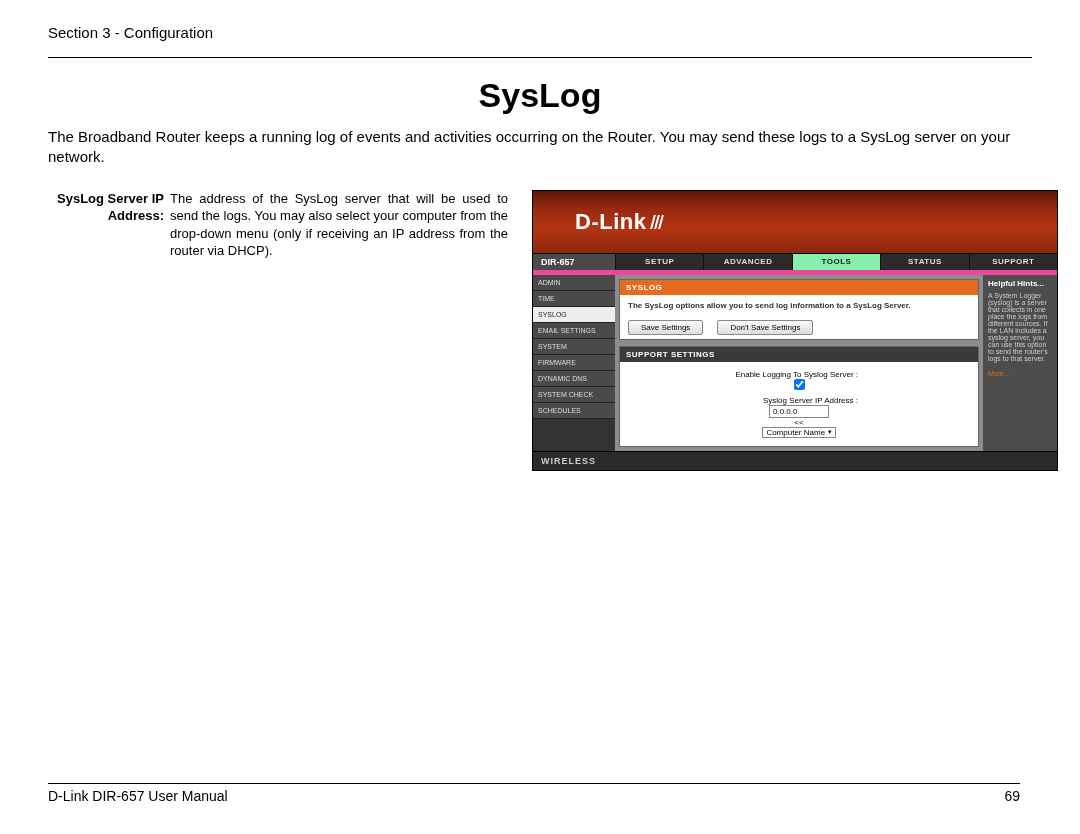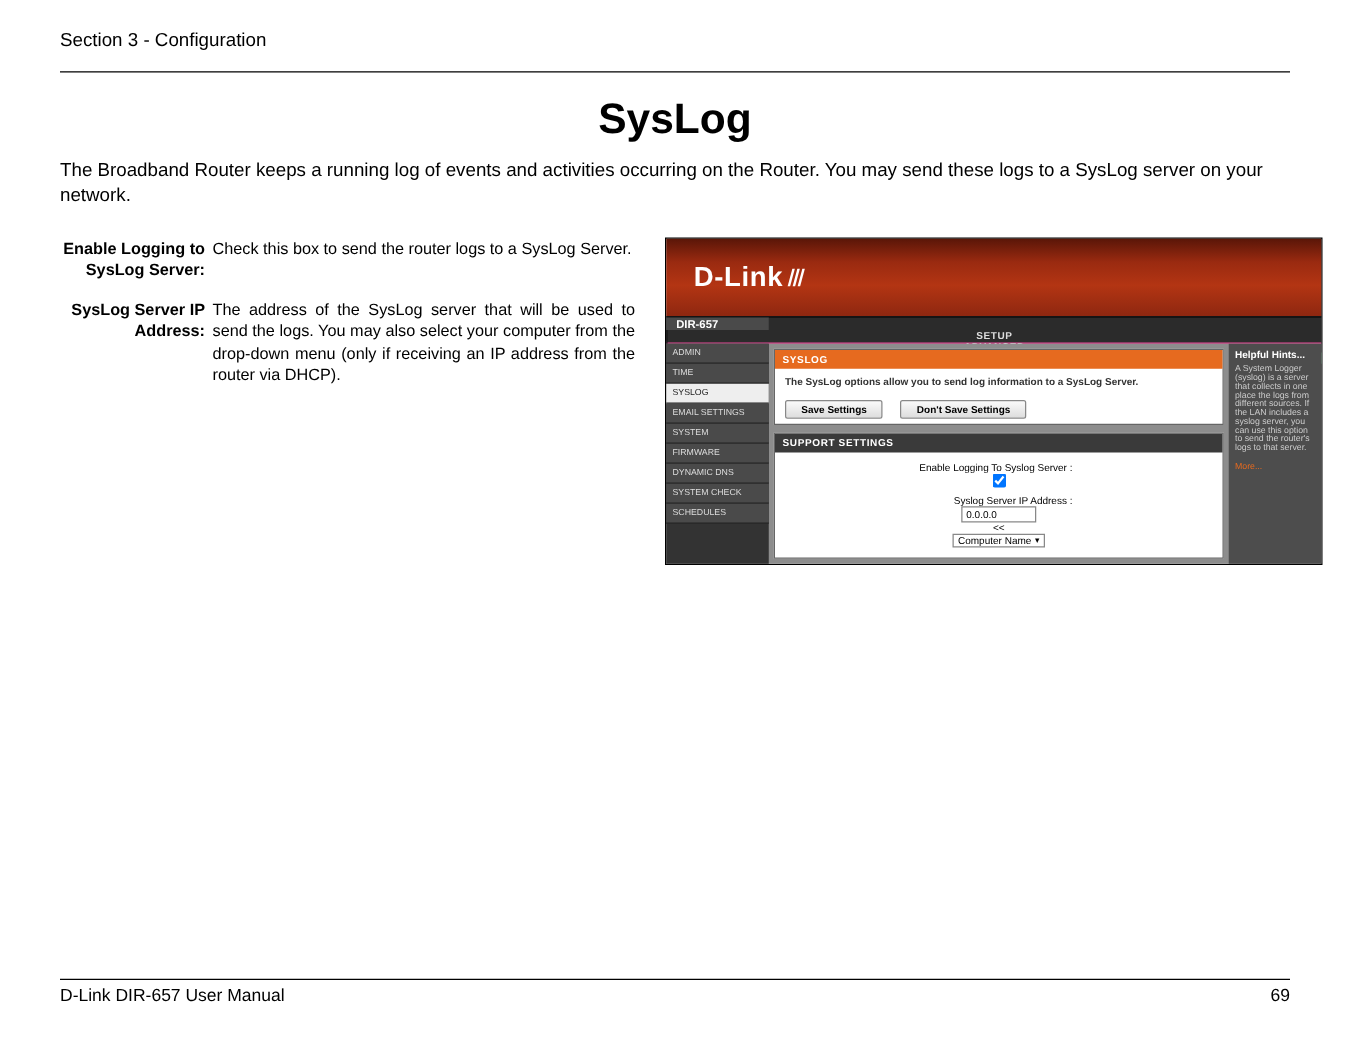--- a/index.html
+++ b/index.html
@@ -42,29 +42,29 @@
     display: flex;
     flex-direction: column;
   }
   .ss-top {
     height: 62px;
     background: linear-gradient(#5a1608, #9a2a10 30%, #b33513 60%, #8e2710);
     display: flex;
     align-items: center;
     padding-left: 22px;
   }
-  .ss-logo { color: #fff; font-weight: 700; font-size: 22px; font-family: Arial, sans-serif; letter-spacing: 0.5px; }
+  .ss-logo { color: #fff; font-weight: 700; font-size: 22px; font-family: Arial, sans-serif; letter-spacing: 0.5px; margin-left: 20px; }
   .ss-stripes {
     display: inline-flex; gap: 2px; margin-left: 6px; align-items: center;
   }
   .ss-stripes span { width: 2px; height: 14px; background: #fff; display: inline-block; transform: skewX(-15deg); }
   .ss-nav {
     height: 22px; background: #2b2b2b;
     display: flex; align-items: stretch;
-    border-top: 1px solid #000; border-bottom: 1px solid #ec4899; flex-direction: column;
+    border-top: 1px solid #000; border-bottom: 5px solid #ec4899;
   }
   .ss-model {
     width: 82px; background: #4a4a4a; color: #fff; font-weight: 700;
     display: flex; align-items: center; padding-left: 8px; font-size: 9px;
   }
   .ss-tab {
     flex: 1; color: #ddd; text-align: left; display: flex;
     align-items: center; justify-content: center; font-size: 8px;
     font-weight: 700; letter-spacing: 0.5px; border-left: 1px solid #111;
   }
@@ -78,21 +78,21 @@
   }
   .ss-side-item.active { background: #eee; color: #222; }
   .ss-main { flex: 1; padding: 4px; }
   .ss-panel { background: #fff; border: 1px solid #666; }
   .ss-section-hdr {
     background: #e66a1f; color: #fff; font-weight: 700;
     padding: 3px 6px; font-size: 8px; letter-spacing: 0.5px;
   }
   .ss-section-hdr.dark { background: #3a3a3a; }
   .ss-body-text { padding: 6px 8px; font-size: 8px; color: #333; font-weight: bold; }
-  .ss-btn-row { padding: 4px 8px; display: flex; gap: 14px; font-weight: bold; }
+  .ss-btn-row { padding: 4px 8px; display: flex; gap: 14px; }
   .ss-btn {
     background: linear-gradient(#fafafa, #ddd); border: 1px solid #888;
     padding: 2px 12px; font-size: 8px; border-radius: 2px;
   }
   .ss-form-row {
     display: flex; align-items: center; padding: 3px 8px; font-size: 8px; flex-direction: column;
   }
   .ss-form-label { width: 130px; text-align: right; padding-right: 6px; }
   .ss-input {
     border: 1px solid #888; padding: 1px 3px; width: 60px; font-size: 8px;
@@ -106,40 +106,36 @@
   .ss-lt { margin: 0 3px; }
   .ss-hints { width: 74px; background: #4d4d4d; color: #ccc; font-size: 7px; padding: 4px 5px; }
   .ss-hints-hdr { color: #fff; font-weight: 700; font-size: 8px; margin-bottom: 4px; }
   .ss-more { color: #e66a1f; margin-top: 8px; display: inline-block; }
   .ss-footer {
     background: #2b2b2b; color: #ccc; font-size: 9px;
     padding: 4px 8px; font-weight: 700; letter-spacing: 1px;
     border-top: 1px solid #000;
   }
   .page-footer {
-    position: absolute; left: 48px; right: 48px; bottom: 30px;
+    position: absolute; left: 48px; right: 60px; bottom: 30px;
     border-top: 1px solid #000; padding-top: 4px;
     display: flex; justify-content: space-between; font-size: 14px;
   }
 </style>
 </head>
 <body>
 
 <div class="header-section">Section 3 - Configuration</div>
 
 <h1 class="page-title">SysLog</h1>
 
 <p class="intro">The Broadband Router keeps a running log of events and activities occurring on the Router. You may send these logs to a SysLog server on your network.</p>
 
 <div class="content-row">
   <div class="definitions">
-    <div class="def-row">
-      <div class="def-term">Enable Logging to SysLog Server:</div>
-      <div class="def-desc">Check this box to send the router logs to a SysLog Server.</div>
-    </div>
     <div class="def-row">
       <div class="def-term">SysLog Server IP Address:</div>
       <div class="def-desc">The address of the SysLog server that will be used to send the logs. You may also select your computer from the drop-down menu (only if receiving an IP address from the router via DHCP).</div>
     </div>
   </div>
 
   <div class="screenshot">
     <div class="ss-top">
       <span class="ss-logo">D-Link</span>
       <span class="ss-stripes">
@@ -194,19 +190,20 @@
             </span>
           </div>
         </div>
       </div>
       <div class="ss-hints">
         <div class="ss-hints-hdr">Helpful Hints...</div>
         <div>A System Logger (syslog) is a server that collects in one place the logs from different sources. If the LAN includes a syslog server, you can use this option to send the router's logs to that server.</div>
         <span class="ss-more">More...</span>
       </div>
     </div>
+    <div class="ss-footer">WIRELESS</div>
   </div>
 </div>
 
 <div class="page-footer">
   <span>D-Link DIR-657 User Manual</span>
   <span>69</span>
 </div>
 
 </body></html>

